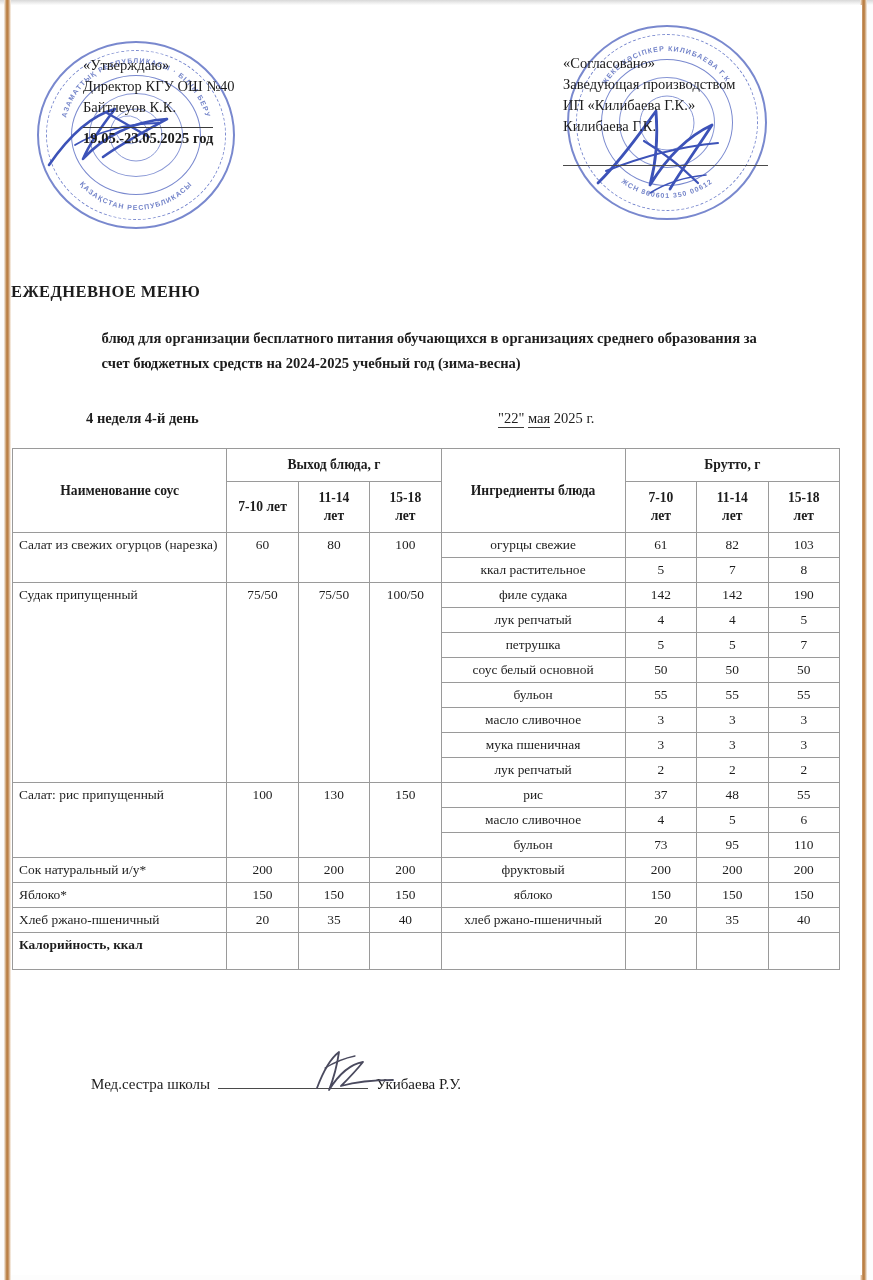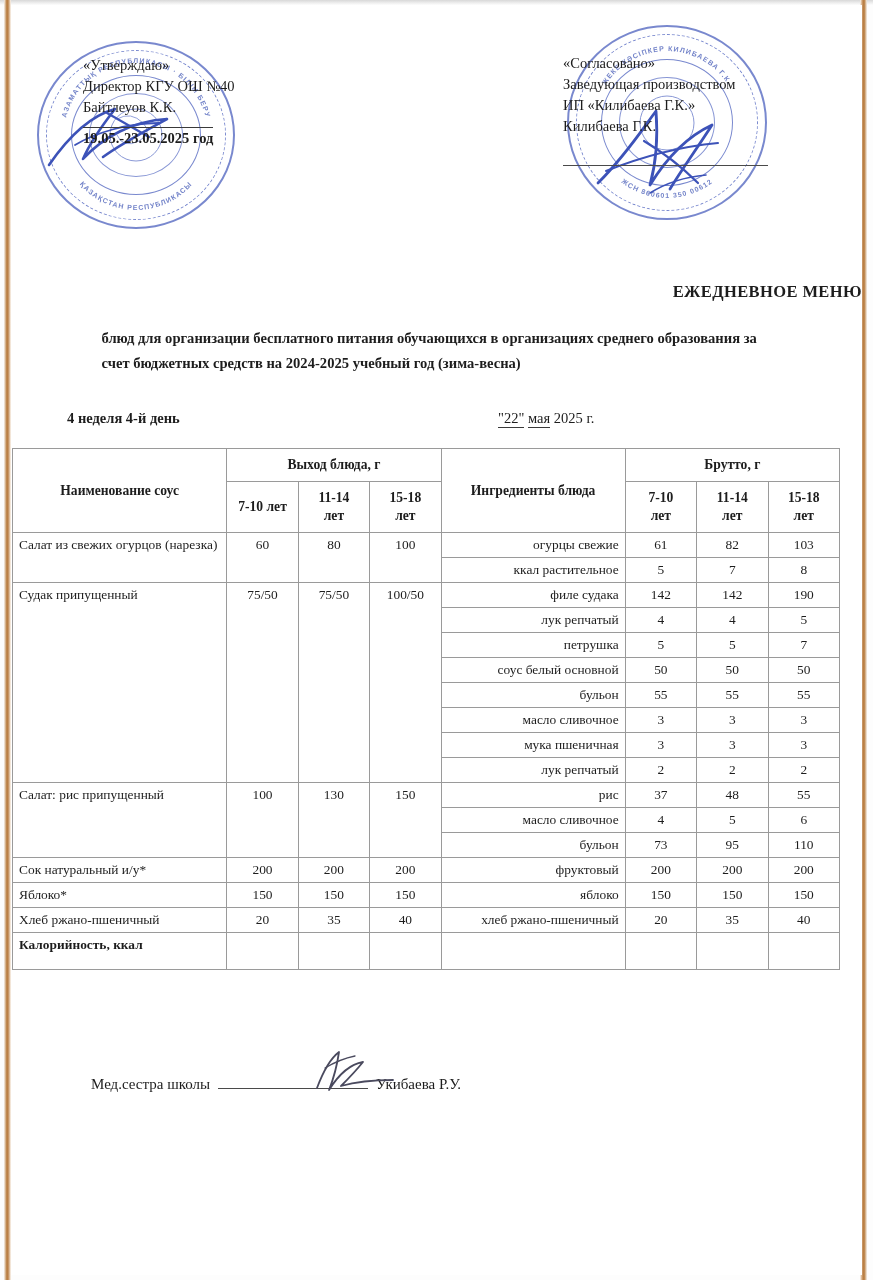--- a/index.html
+++ b/index.html
@@ -117,21 +117,21 @@
   .signature {
     position: absolute;
     pointer-events: none;
   }
   .sig-left  { left: 30px; top: 88px; width: 190px; height: 96px; }
   .sig-right { left: 575px; top: 92px; width: 175px; height: 110px; }
   .signature path { fill: none; stroke: #3c52b8; stroke-linecap: round; stroke-linejoin: round; }
 
   
   .doc-title {
-    text-align: right;
+    text-align: left;
     font-weight: bold;
     font-size: 16.5px;
     letter-spacing: .4px;
     margin-top: 42px;
   }
   .doc-subtitle {
     margin: 24px auto 0;
     width: 670px;
     text-align: left;
     font-weight: bold;
@@ -141,21 +141,21 @@
 
   
   .meta-row {
     position: relative;
     margin-top: 34px;
     height: 26px;
     font-size: 14.5px;
   }
   .meta-week {
     position: absolute;
-    left: 56px;
+    left: 75px;
     font-weight: bold;
     text-align: center;
   }
   .meta-date {
     position: absolute;
     left: 487px;
   }
   .meta-date .u { border-bottom: 1px solid #3a3a3a; padding-bottom: 1px; }
 
   
@@ -177,21 +177,21 @@
     vertical-align: middle;
     font-weight: bold;
     font-size: 13.6px;
     padding: 7px 4px;
   }
   th.col-name      { width: 204px; }
   th.col-age       { width: 62px; }
   th.col-ingr      { width: 174px; }
   td.dish          { text-align: left; }
   td.num           { text-align: center; vertical-align: middle; }
-  td.ingr          { text-align: right; vertical-align: middle; }
+  td.ingr          { text-align: center; vertical-align: middle; }
   td.dish-name     { vertical-align: top; }
   td.kcal          { font-weight: bold; padding-top: 8px; padding-bottom: 8px; }
   tr.kcal-row td   { height: 30px; }
 
   
   .footer {
     position: relative;
     margin-top: 86px;
     height: 60px;
     font-size: 15px;

